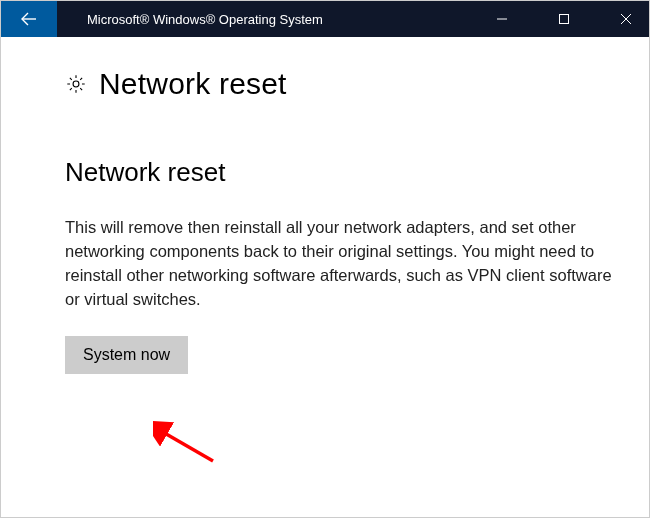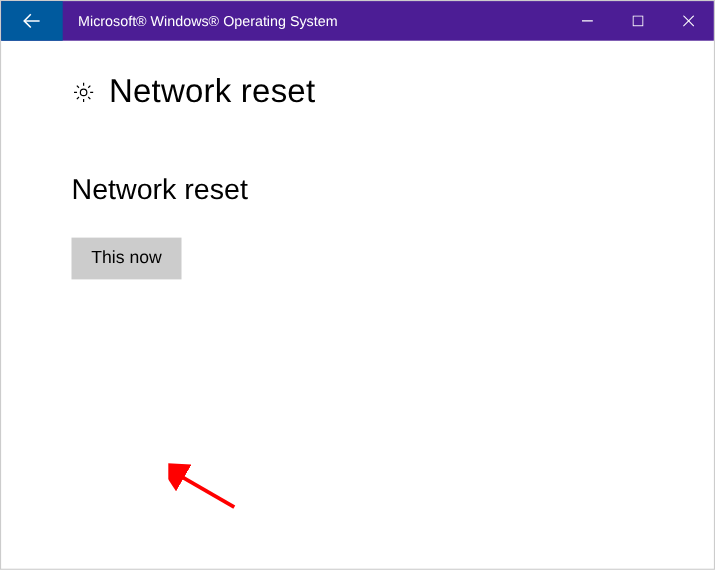--- a/index.html
+++ b/index.html
@@ -5,26 +5,27 @@
     * { box-sizing: border-box; margin: 0; padding: 0; }
     body {
       font-family: "Segoe UI", Tahoma, sans-serif;
       background: #fff;
       width: 650px;
       height: 518px;
       position: relative;
       border: 1px solid #ccc;
     }
     .titlebar {
-      background: #4c1d95;
+      background: #0f172a;
       color: #fff;
       height: 36px;
       display: flex;
       align-items: center;
       font-size: 13px;
+      gap: 16px;
     }
     .back-btn {
       width: 56px;
       height: 36px;
       background: #005a9e;
       display: flex;
       align-items: center;
       justify-content: center;
     }
     .title-text {
@@ -131,23 +132,24 @@
       <svg width="22" height="22" viewBox="0 0 24 24" fill="none" stroke="#000" stroke-width="1.2">
         <circle cx="12" cy="12" r="3.2"></circle>
         <path d="M12 2.5v3M12 18.5v3M21.5 12h-3M5.5 12h-3M18.7 5.3l-2.1 2.1M7.4 16.6l-2.1 2.1M18.7 18.7l-2.1-2.1M7.4 7.4L5.3 5.3"></path>
       </svg>
     </span>
     <h1>Network reset</h1>
   </div>
 
   <h2 class="subtitle">Network reset</h2>
 
+  <p class="desc">This will remove then reinstall all your network adapters, and set other networking components back to their original settings. You might need to reinstall other networking software afterwards, such as VPN client software or virtual switches.</p>
 
 
-  <button class="reset-btn">This now</button>
+  <button class="reset-btn">System now</button>
 </div>
 
 <svg class="annotation-arrow" width="70" height="50" viewBox="0 0 70 50">
   <defs>
     <marker id="ah" markerWidth="8" markerHeight="8" refX="2" refY="4" orient="auto">
       <polygon points="0,0 8,4 0,8" fill="#ff0000"></polygon>
     </marker>
   </defs>
   <line x1="60" y1="40" x2="8" y2="10" stroke="#ff0000" stroke-width="3.5" marker-end="url(#ah)"></line>
 </svg>

